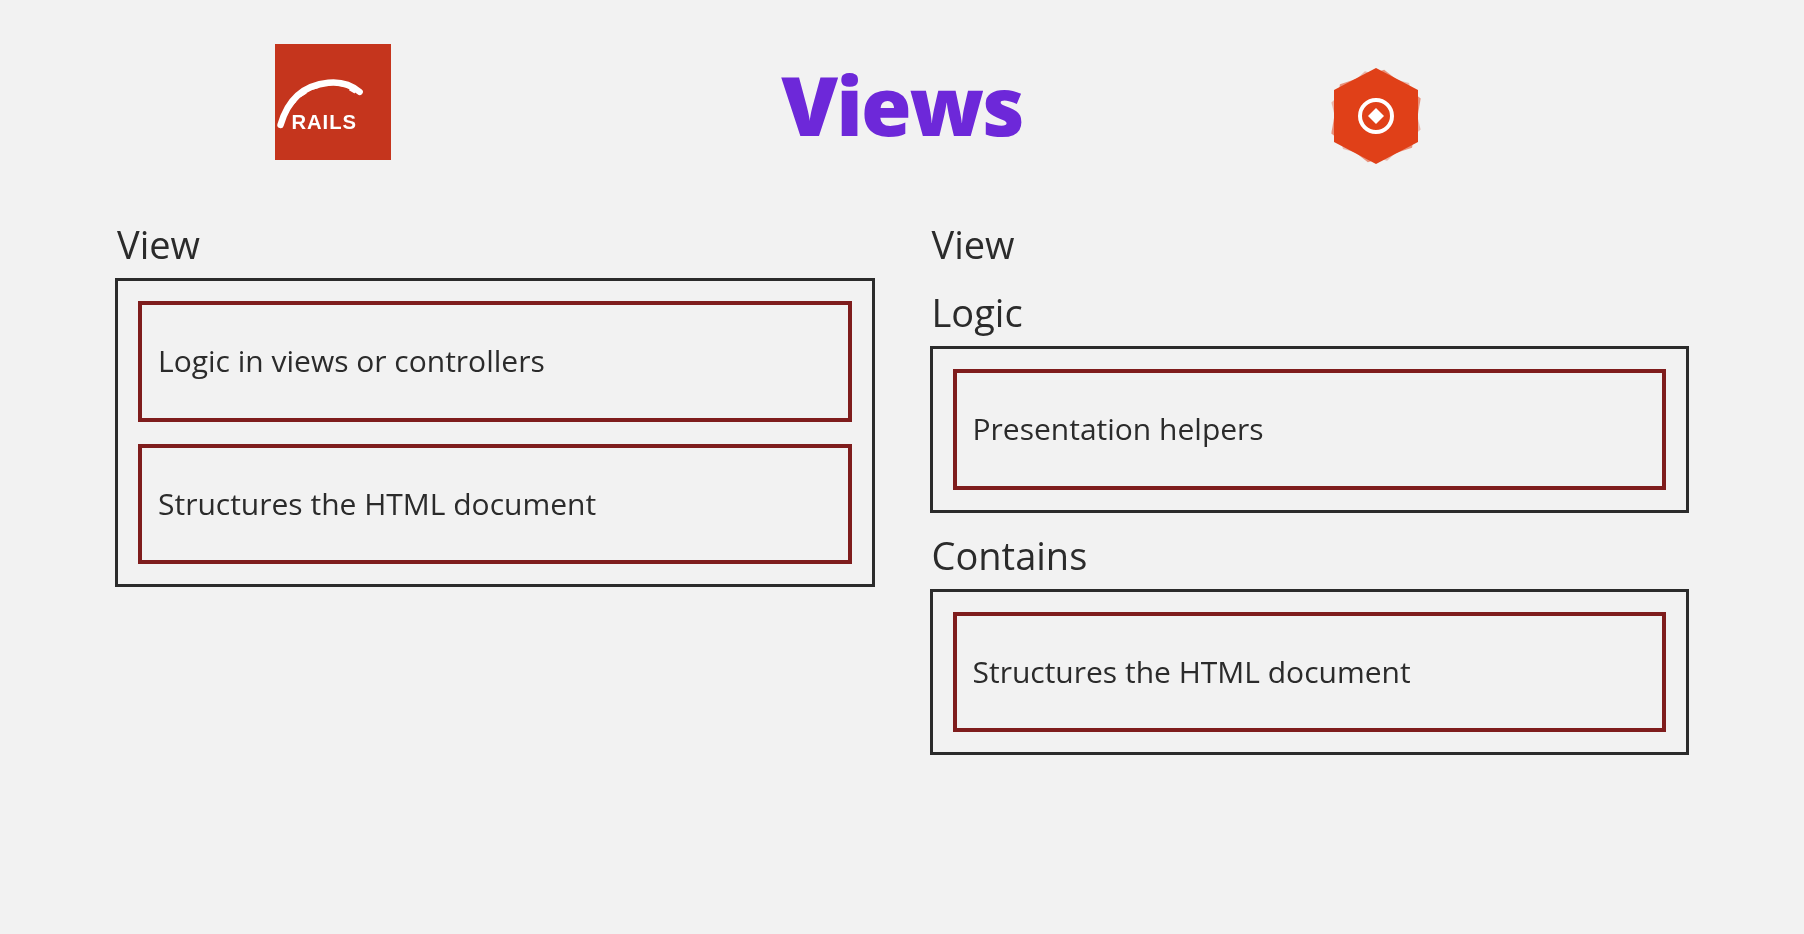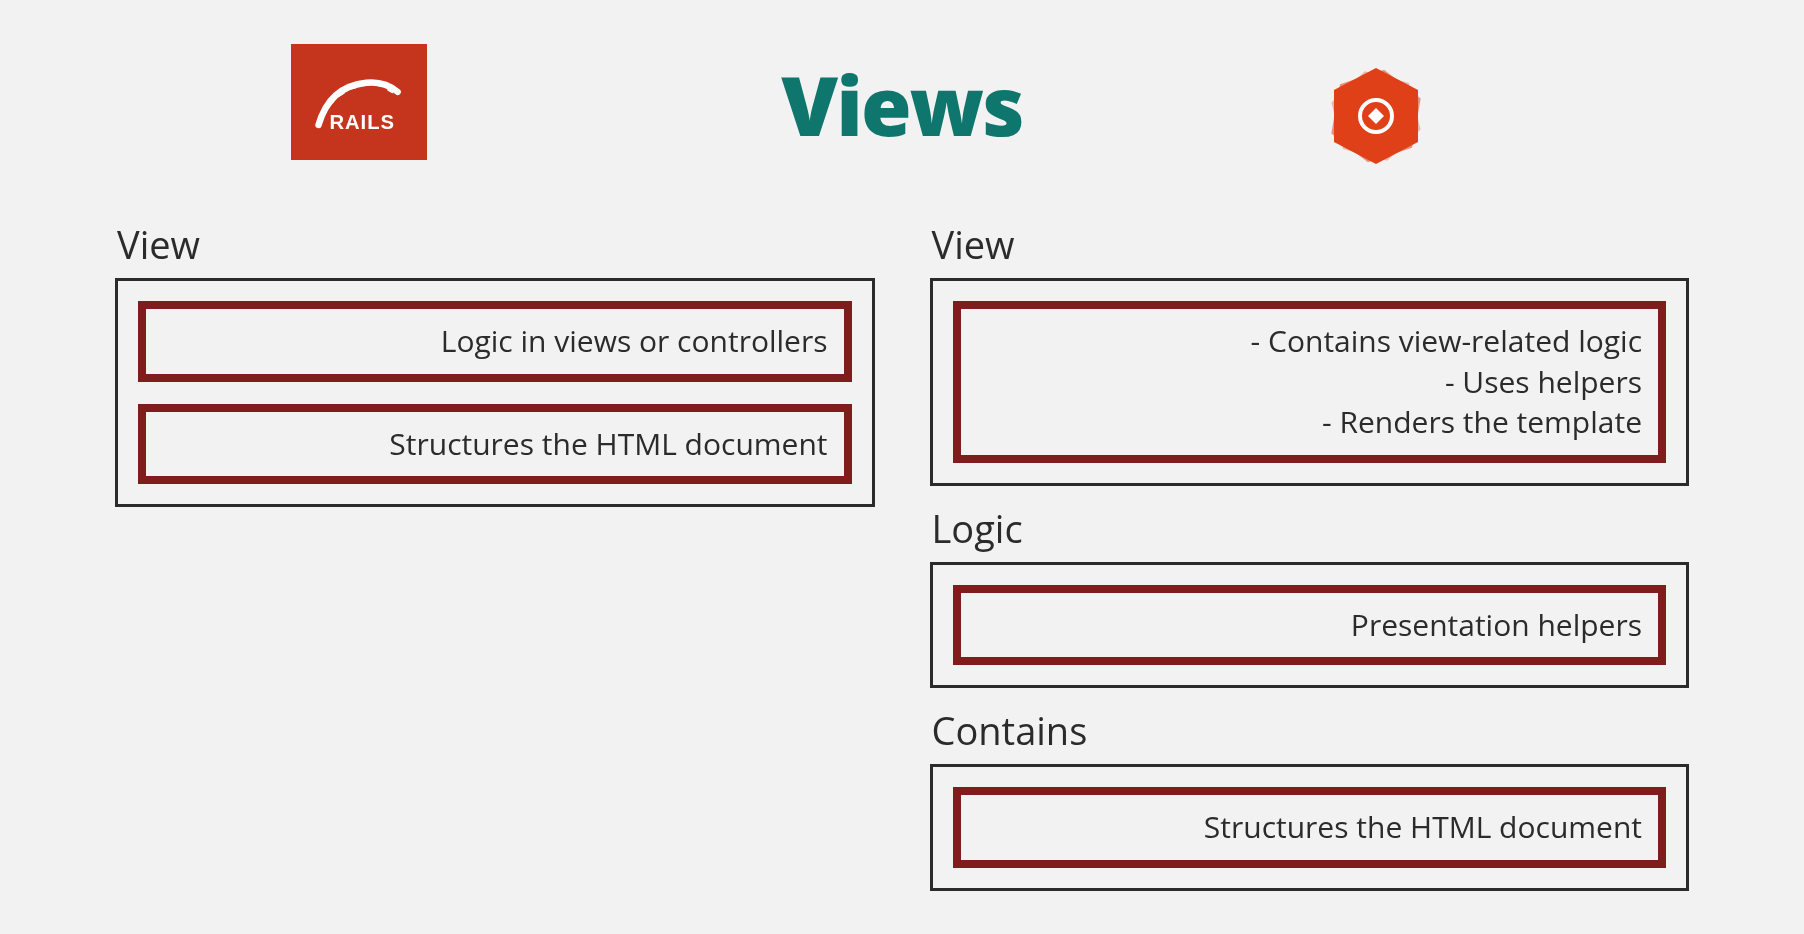--- a/index.html
+++ b/index.html
@@ -18,39 +18,37 @@
     width: 100%;
     position: relative;
     padding-top: 36px;
     height: 170px;
   }
 
   .rails-badge {
     position: absolute;
     left: 275px;
     top: 44px;
-    width: 136px;
+    width: 116px;
     height: 116px;
     background: #c5351d;
     display: flex;
     align-items: center;
-    justify-content: center;
-    margin-left: 16px;
   }
   .rails-badge svg { width: 92px; height: 68px; }
 
   .title {
     position: absolute;
     left: 0; right: 0;
     top: 48px;
     text-align: center;
     font-size: 82px;
     font-weight: 800;
     letter-spacing: -2px;
-    color: #0f766e;
+    color: #6d28d9;
   }
 
   .hanami-badge {
     position: absolute;
     right: 368px;
     top: 56px;
     width: 120px;
     height: 120px;
   }
 
@@ -71,23 +69,23 @@
     padding-left: 2px;
   }
   .outer-box {
     border: 3px solid #2b2b2b;
     padding: 20px 20px;
     display: flex;
     flex-direction: column;
     gap: 22px;
   }
   .inner-box {
-    border: 8px solid #7f1d1d;
-    padding: 12px 16px;
-    text-align: right;
+    border: 4px solid #7f1d1d;
+    padding: 36px 16px;
+    text-align: left;
     font-size: 30px;
     line-height: 1.35;
     color: #2b2b2b;
     font-weight: 400;
   }
   .inner-box .line { display: block; }
 </style>
 </head>
 <body>
 
@@ -133,27 +131,20 @@
         <div class="section-label">View</div>
         <div class="outer-box">
           <div class="inner-box">Logic in views or controllers</div>
           <div class="inner-box">Structures the HTML document</div>
         </div>
       </div>
     </div>
   <div class="col" id="right-col">
       <div class="section">
         <div class="section-label">View</div>
-        <div class="outer-box">
-          <div class="inner-box">
-            <span class="line">- Contains view-related logic</span>
-            <span class="line">- Uses helpers</span>
-            <span class="line">- Renders the template</span>
-          </div>
-        </div>
       </div>
       <div class="section">
         <div class="section-label">Logic</div>
         <div class="outer-box">
           <div class="inner-box">Presentation helpers</div>
         </div>
       </div>
       <div class="section">
         <div class="section-label">Contains</div>
         <div class="outer-box">

